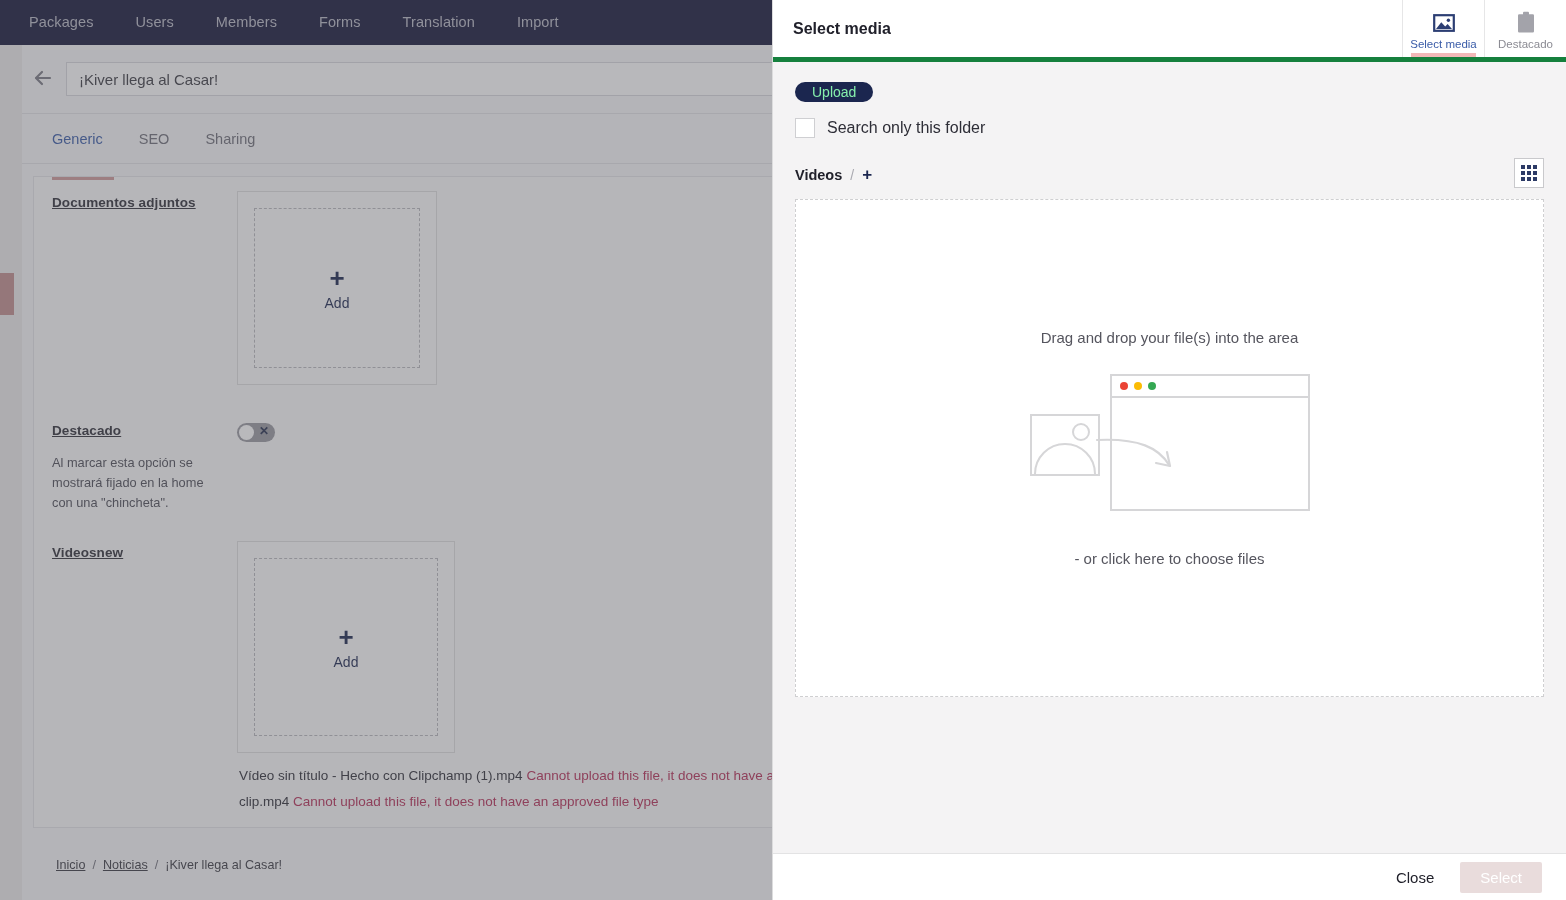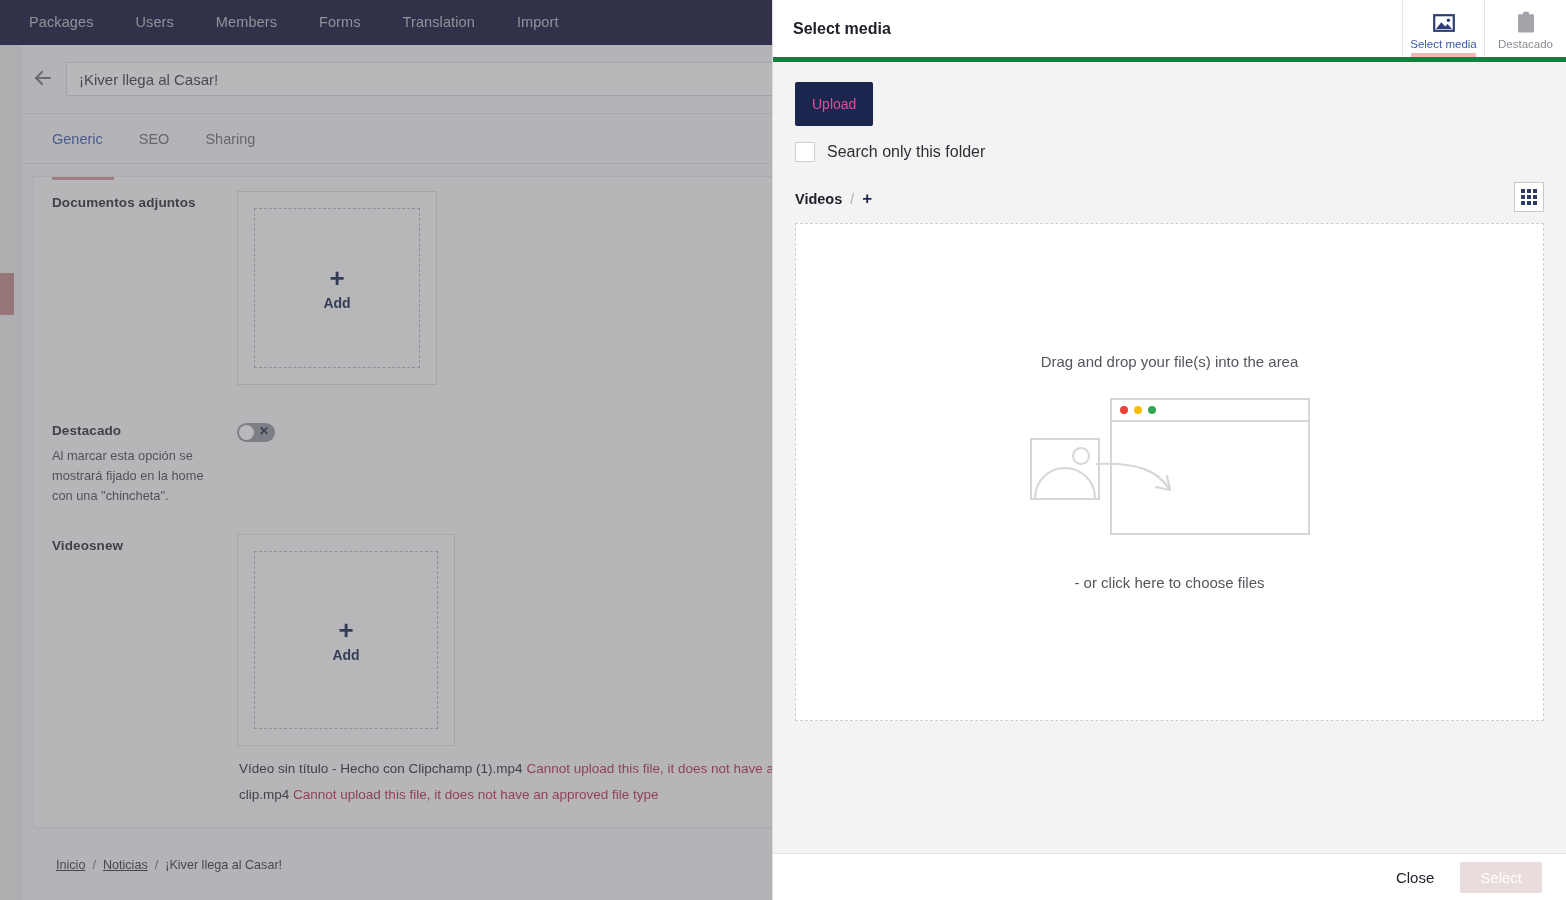--- a/index.html
+++ b/index.html
@@ -75,43 +75,43 @@
   .tab.active { color: #3a5ca8; }
 
   .props-panel {
     position: absolute; top: 131px; left: 11px; right: 10px; bottom: 72px;
     background: #fafafa; border: 1px solid #e4e4e7;
     overflow: hidden;
   }
   .prop-row { position: relative; display: flex; padding: 14px 0 0 18px; }
   .prop-label-col { width: 185px; padding-top: 4px; }
   .prop-label {
-    font-size: 13.5px; font-weight: bold; color: #2f2f38; letter-spacing: .1px;
+    font-size: 13.5px; font-weight: bold; color: #2f2f38; letter-spacing: .1px; text-decoration: underline;
   }
   .prop-label-underline {
     position: absolute; left: 18px; top: 0; width: 62px; height: 3px;
     background: #cf9a9a;
   }
   .prop-desc {
-    font-size: 12.8px; color: #4d4d57; line-height: 20px; margin-top: 8px;
+    font-size: 12.8px; color: #4d4d57; line-height: 20px; margin-top: 15px;
     max-width: 160px;
   }
   .uploader-box {
     border: 1px solid #dededf; background: #fbfbfb;
     padding: 16px; width: 200px;
   }
   .uploader-box.wide { width: 218px; }
   .add-tile {
     border: 1px dashed #b9b9bd;
     height: 160px; display: flex; flex-direction: column;
     align-items: center; justify-content: center; cursor: pointer;
   }
   .add-tile.tall { height: 178px; }
   .add-plus { font-size: 26px; font-weight: bold; color: #1b264f; line-height: 1; }
-  .add-text { font-size: 14px; color: #1b264f; margin-top: 4px; font-weight: bold; }
+  .add-text { font-size: 14px; color: #1b264f; margin-top: 4px; }
 
   .toggle {
     width: 38px; height: 19px; border-radius: 10px; background: #9a9aa1;
     position: relative; cursor: pointer; margin-top: 4px;
   }
   .toggle-knob {
     position: absolute; left: 2px; top: 2px; width: 15px; height: 15px;
     border-radius: 50%; background: #fff;
   }
   .toggle-x {
@@ -180,22 +180,22 @@
     width: 100%; height: 32px; border: 1px solid #d6d6d8; background: #fff;
     padding: 0 10px 0 28px; font-size: 14px; color: #43434c;
     font-family: "Liberation Sans", sans-serif; outline: none;
   }
   .search-input::placeholder { color: #9a9aa2; }
   .search-ico {
     position: absolute; left: 8px; top: 8px; width: 14px; height: 14px;
     pointer-events: none;
   }
   .upload-btn {
-    height: 44px; padding: 0 17px; background: #1b264f; color: #ec4899;
-    border: none; border-radius: 2px; font-size: 14px; cursor: pointer;
+    height: 20px; padding: 0 17px; background: #1b264f; color: #86efac;
+    border: none; border-radius: 14px; font-size: 14px; cursor: pointer;
     font-family: "Liberation Sans", sans-serif;
   }
   .checkbox-row { display: flex; align-items: center; margin-top: 16px; }
   .checkbox {
     width: 20px; height: 20px; border: 1px solid #cfcfd2; background: #fff;
     cursor: pointer;
   }
   .checkbox-label { margin-left: 12px; font-size: 16px; color: #2e2e37; }
 
   .folder-row {

